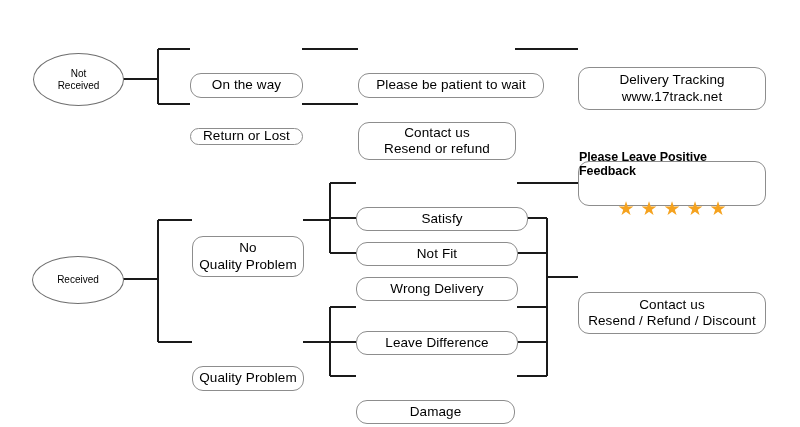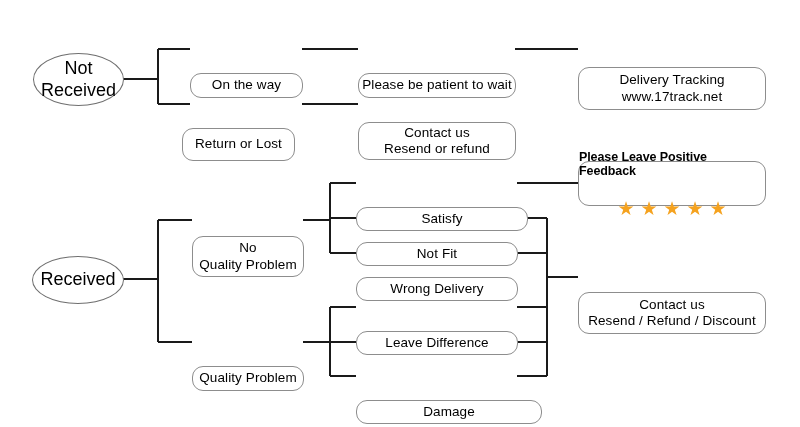--- a/index.html
+++ b/index.html
@@ -47,21 +47,21 @@
     position: absolute;
     box-sizing: border-box;
     background: #ffffff;
     border: 1px solid #6f6f6f;
     border-radius: 50%;
     display: flex;
     align-items: center;
     justify-content: center;
     text-align: center;
     color: #000000;
-    font-size: 18px;
+    font-size: 10px;
     line-height: 1.2;
     white-space: pre-line;
     z-index: 3;
   }
   .feedback {
     position: absolute;
     box-sizing: border-box;
     background: #ffffff;
     border: 1px solid #8d8d8d;
     border-radius: 11px;
@@ -143,47 +143,47 @@
       <path d="M547 218 L547 376"></path>
       <path d="M547 277 L578 277"></path>
     </g>
   </svg>
 
   <div class="ellipse" style="left:33px; top:53px; width:91px; height:53px;">Not
 Received</div>
 
   <div class="node" style="left:190px; top:37px; width:113px; height:25px;">On the way</div>
 
-  <div class="node" style="left:358px; top:37px; width:158px; height:25px;">Please be patient to wait</div>
+  <div class="node" style="left:358px; top:37px; width:186px; height:25px;">Please be patient to wait</div>
 
   <div class="node" style="left:578px; top:31px; width:188px; height:43px;">Delivery Tracking
 www.17track.net</div>
 
-  <div class="node" style="left:182px; top:92px; width:113px; height:33px;">Return or Lost</div>
+  <div class="node" style="left:190px; top:92px; width:113px; height:17px;">Return or Lost</div>
 
   <div class="node" style="left:358px; top:86px; width:158px; height:38px;">Contact us
 Resend or refund</div>
 
   <div class="ellipse" style="left:32px; top:256px; width:92px; height:48px;">Received</div>
 
   <div class="node" style="left:192px; top:200px; width:112px; height:41px;">No
 Quality Problem</div>
 
   <div class="node" style="left:192px; top:330px; width:112px; height:25px;">Quality Problem</div>
 
   <div class="node" style="left:356px; top:171px; width:172px; height:24px;">Satisfy</div>
 
   <div class="node" style="left:356px; top:206px; width:162px; height:24px;">Not Fit</div>
 
   <div class="node" style="left:356px; top:241px; width:162px; height:24px;">Wrong Delivery</div>
 
   <div class="node" style="left:356px; top:295px; width:162px; height:24px;">Leave Difference</div>
 
 
-  <div class="node" style="left:356px; top:364px; width:186px; height:24px;">Damage</div>
+  <div class="node" style="left:356px; top:364px; width:159px; height:24px;">Damage</div>
 
   <div class="feedback" style="left:578px; top:161px; width:188px; height:45px;gap:20px;">
     <div class="feedback-text">Please Leave Positive Feedback</div>
     <div class="stars">
         <span class="star" style="color: rgb(245, 162, 30);">★</span>
         <span class="star" style="color: rgb(245, 162, 30);">★</span>
         <span class="star" style="color: rgb(245, 162, 30);">★</span>
         <span class="star" style="color: rgb(245, 162, 30);">★</span>
         <span class="star" style="color: rgb(245, 162, 30);">★</span>
       </div>

